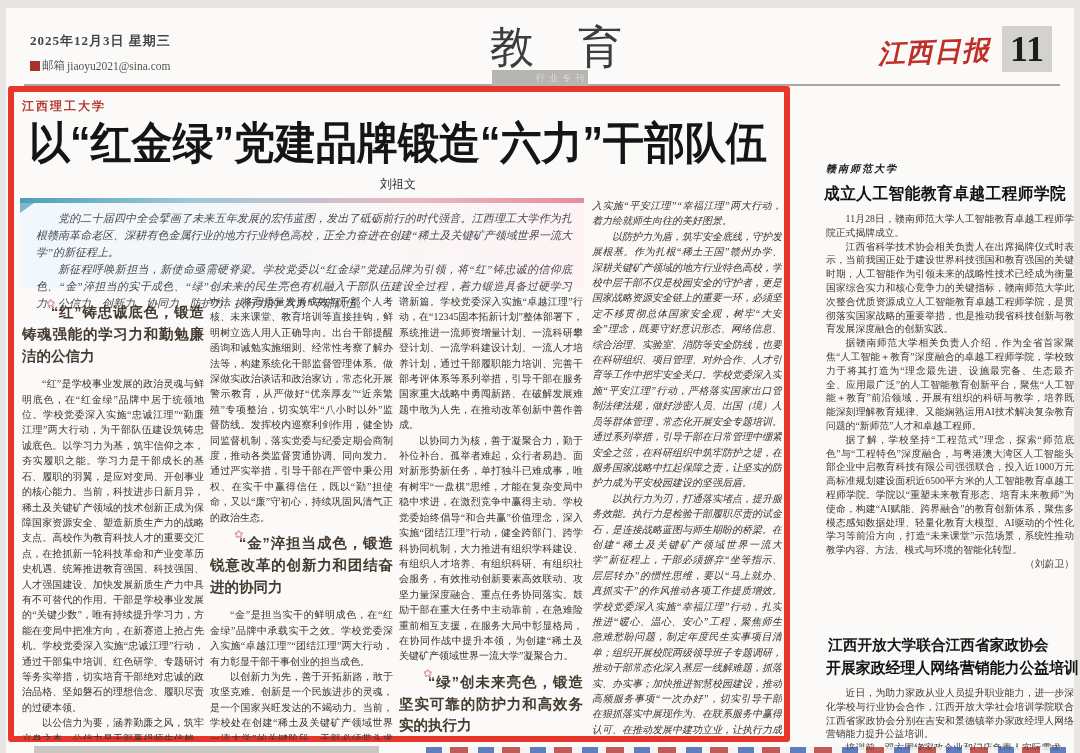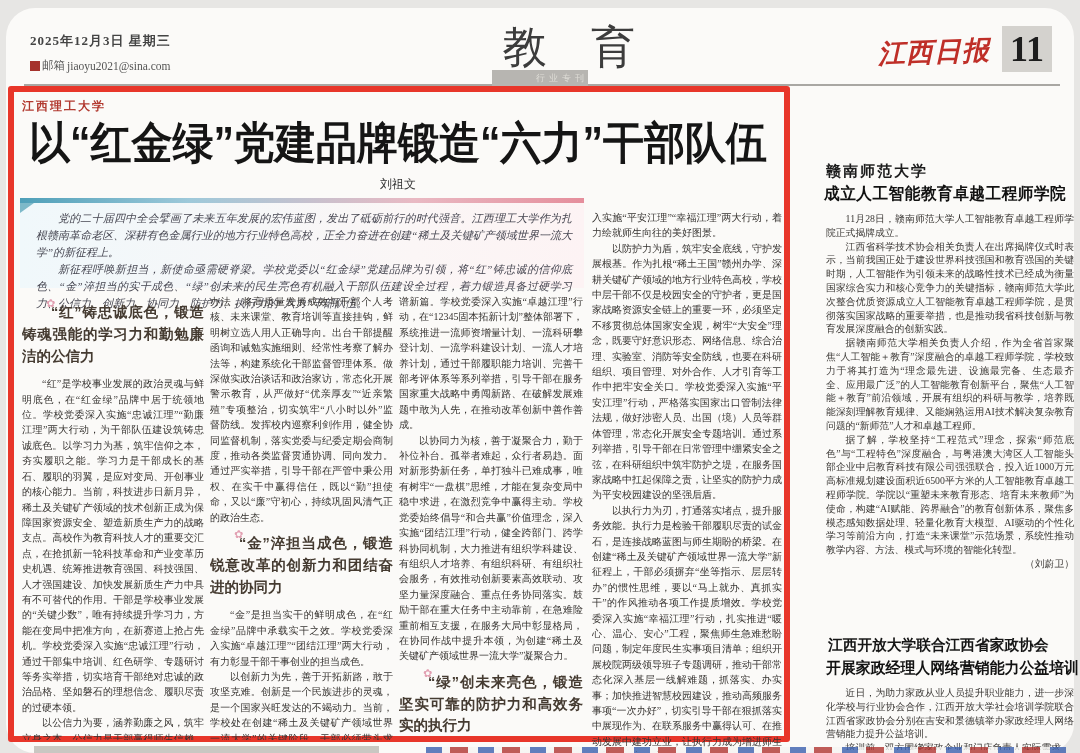--- a/index.html
+++ b/index.html
@@ -1,25 +1,25 @@
 <!DOCTYPE html>
 <html><head>
 <meta charset="utf-8">
 <style>
   * { margin:0; padding:0; box-sizing:border-box; }
   html,body { width:1080px; height:753px; overflow:hidden; background:#e7e6e4; }
   .paper { position:absolute; left:6px; top:8px; width:1068px; height:745px; background:#fbfaf8;
-           font-family:"Liberation Serif","DejaVu Serif",serif; color:#2e2e2e;border-radius:29px; }
+           font-family:"Liberation Serif","DejaVu Serif",serif; color:#2e2e2e; }
   .abs { position:absolute; }
 
   
   .date-line { left:24px; top:24px; font-size:13px; font-weight:bold; color:#444; letter-spacing:1px; }
   .mail-line { left:24px; top:50px; font-size:11.5px; color:#555; display:flex; align-items:center; gap:2px; }
   .red-sq { width:10px; height:10px; background:#a5322c; display:inline-block; }
-  .section-title { left:445px; top:10px; width:200px; text-align:right; font-size:44px; color:#3c3c3c;
+  .section-title { left:458px; top:10px; width:200px; text-align:center; font-size:44px; color:#3c3c3c;
                    font-family:"Liberation Sans","DejaVu Sans",sans-serif; letter-spacing:16px; font-weight:500; }
   .section-tab { left:486px; top:62px; width:96px; height:16px; background:#b7b5b1; color:#dedcd6;
                  font-size:9px; text-align:right; line-height:16px; letter-spacing:4px; z-index:3;
                  font-family:"Liberation Sans","DejaVu Sans",sans-serif; }
   .header-rule { left:18px; top:76px; width:1036px; height:2px; background:#a9a7a3; }
   .masthead { left:872px; top:26px; font-size:27px; color:#bf2f28; font-weight:bold; font-style:italic;
               transform:rotate(-2deg); letter-spacing:1px; font-family:"Liberation Serif",serif; }
   .page-num { left:996px; top:18px; width:50px; height:46px; background:#d4d2ce; color:#1d1d1d;
               font-size:36px; font-weight:bold; text-align:center; line-height:46px; font-family:"Liberation Serif",serif; }
 
@@ -43,29 +43,29 @@
   .intro-text { position:absolute; left:16px; top:12px; right:12px; font-size:11px; font-style:italic;
                 color:#474752; line-height:1.55; text-align:justify; }
   .intro-text p { text-indent:2em; }
 
   .col { z-index:3; font-size:10px; line-height:15.4px; color:#363330; text-align:justify; overflow:hidden; }
   .col p { text-indent:2em; }
   .col p.cont { text-indent:0; }
   .col1 { left:16px;  top:286px; width:182px; height:446px; }
   .col2 { left:204px; top:286px; width:183px; height:446px; }
   .col3 { left:393px; top:286px; width:184px; height:446px; }
-  .col4 { left:586px; top:202px; width:190px; height:542px; }
+  .col4 { left:586px; top:190px; width:190px; height:542px;font-style:italic; }
   .subhead { font-size:14.5px; font-weight:bold; color:#453b31; line-height:1.5; text-indent:2em;
              margin:8px 0 9px 0; font-family:"Liberation Sans","DejaVu Sans",sans-serif; position:relative; }
   .flower { position:absolute; left:24px; top:-7px; color:#e2a0b2; font-size:11px; text-indent:0; }
 
   
   .sb { z-index:1; }
-  .sb-kicker1 { left:820px; top:154px; font-size:15px; font-weight:bold; color:#1c1c1c; letter-spacing:2px;
-                font-family:"Liberation Sans","DejaVu Sans",sans-serif; }
+  .sb-kicker1 { left:820px; top:154px; font-size:10px; font-weight:bold; color:#1c1c1c; letter-spacing:2px;
+                font-family:"Liberation Sans","DejaVu Sans",sans-serif;font-style:italic; }
   .sb-title1 { left:818px; top:175px; width:248px; font-size:16.5px; font-weight:900; color:#111;
                letter-spacing:0.5px; font-family:"Liberation Serif",serif; white-space:nowrap; transform:scaleX(0.95); transform-origin:left; }
   .sb-body { font-size:9.8px; line-height:13.8px; color:#3a3734; text-align:justify; overflow:hidden; }
   .sb-body p { text-indent:2em; }
   .sb-body1 { left:820px; top:204px; width:248px; height:420px; }
   .sb-byline { text-align:right; }
   .sb-kicker2 { left:822px; top:628px; width:246px; font-size:15px; font-weight:bold; color:#161616;
                 font-family:"Liberation Sans","DejaVu Sans",sans-serif; white-space:nowrap; transform:scaleX(0.98); transform-origin:left; }
   .sb-title2 { left:820px; top:650px; width:248px; font-size:15.5px; font-weight:900; color:#111;
                font-family:"Liberation Serif",serif; white-space:nowrap; transform:scaleX(0.96); transform-origin:left; }

